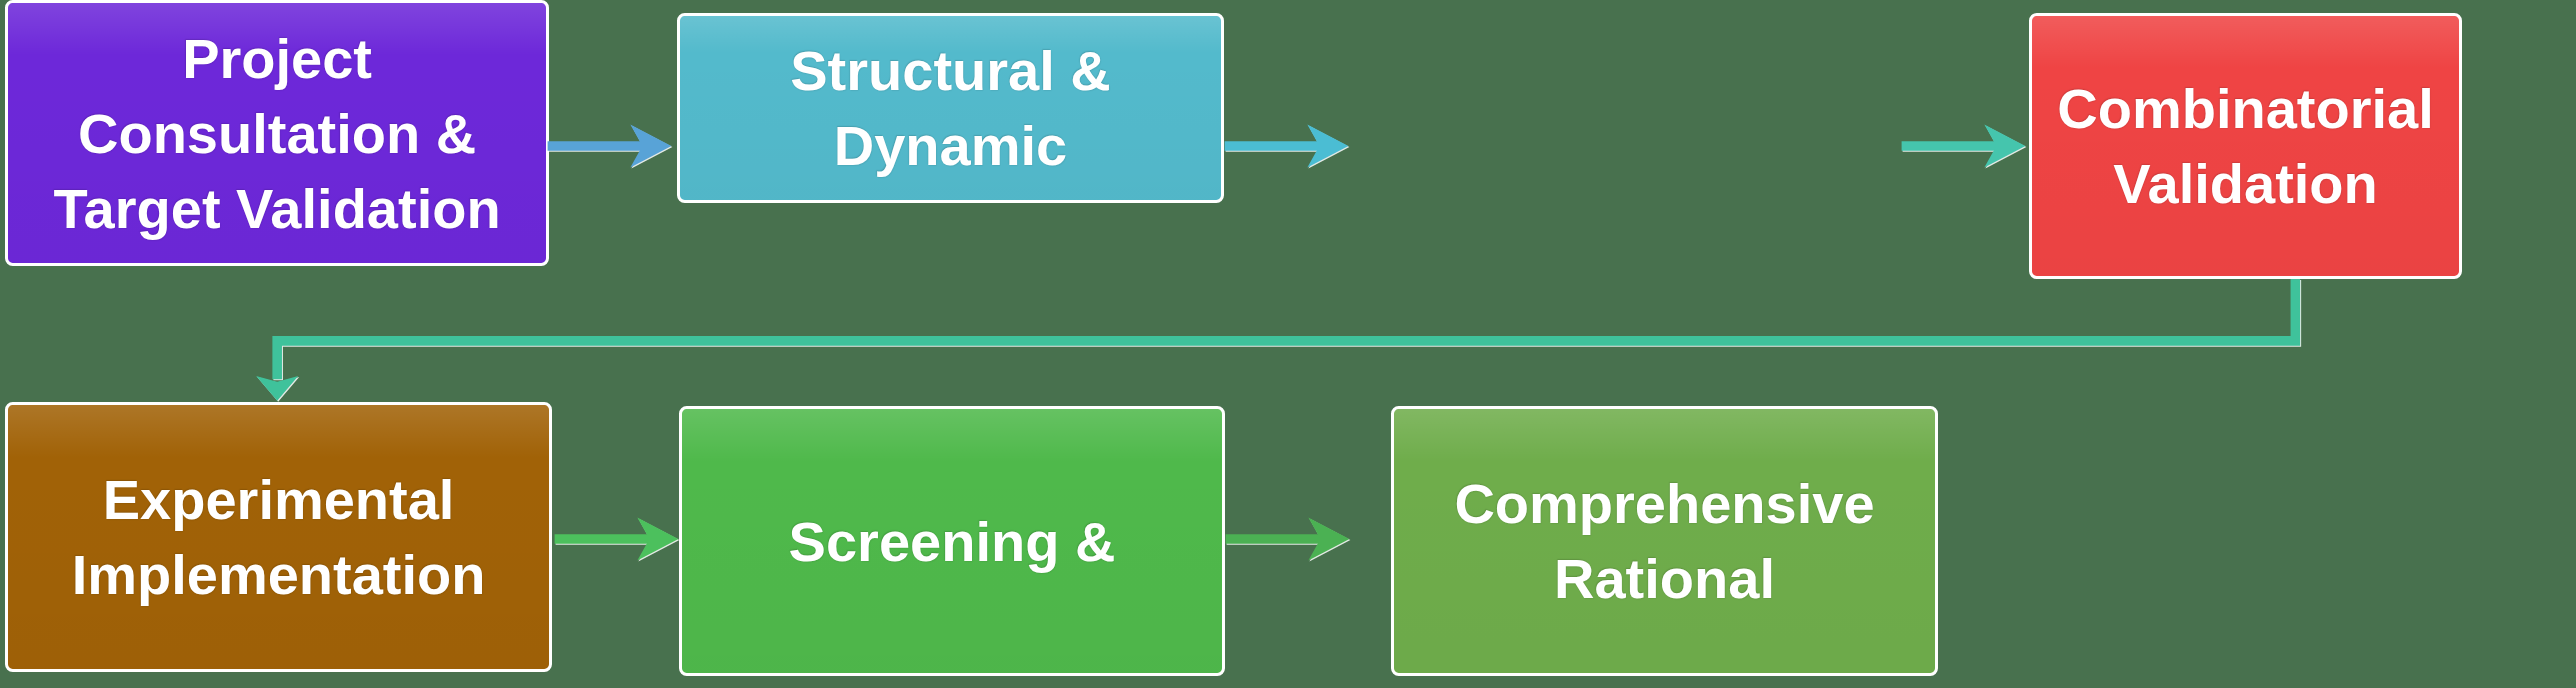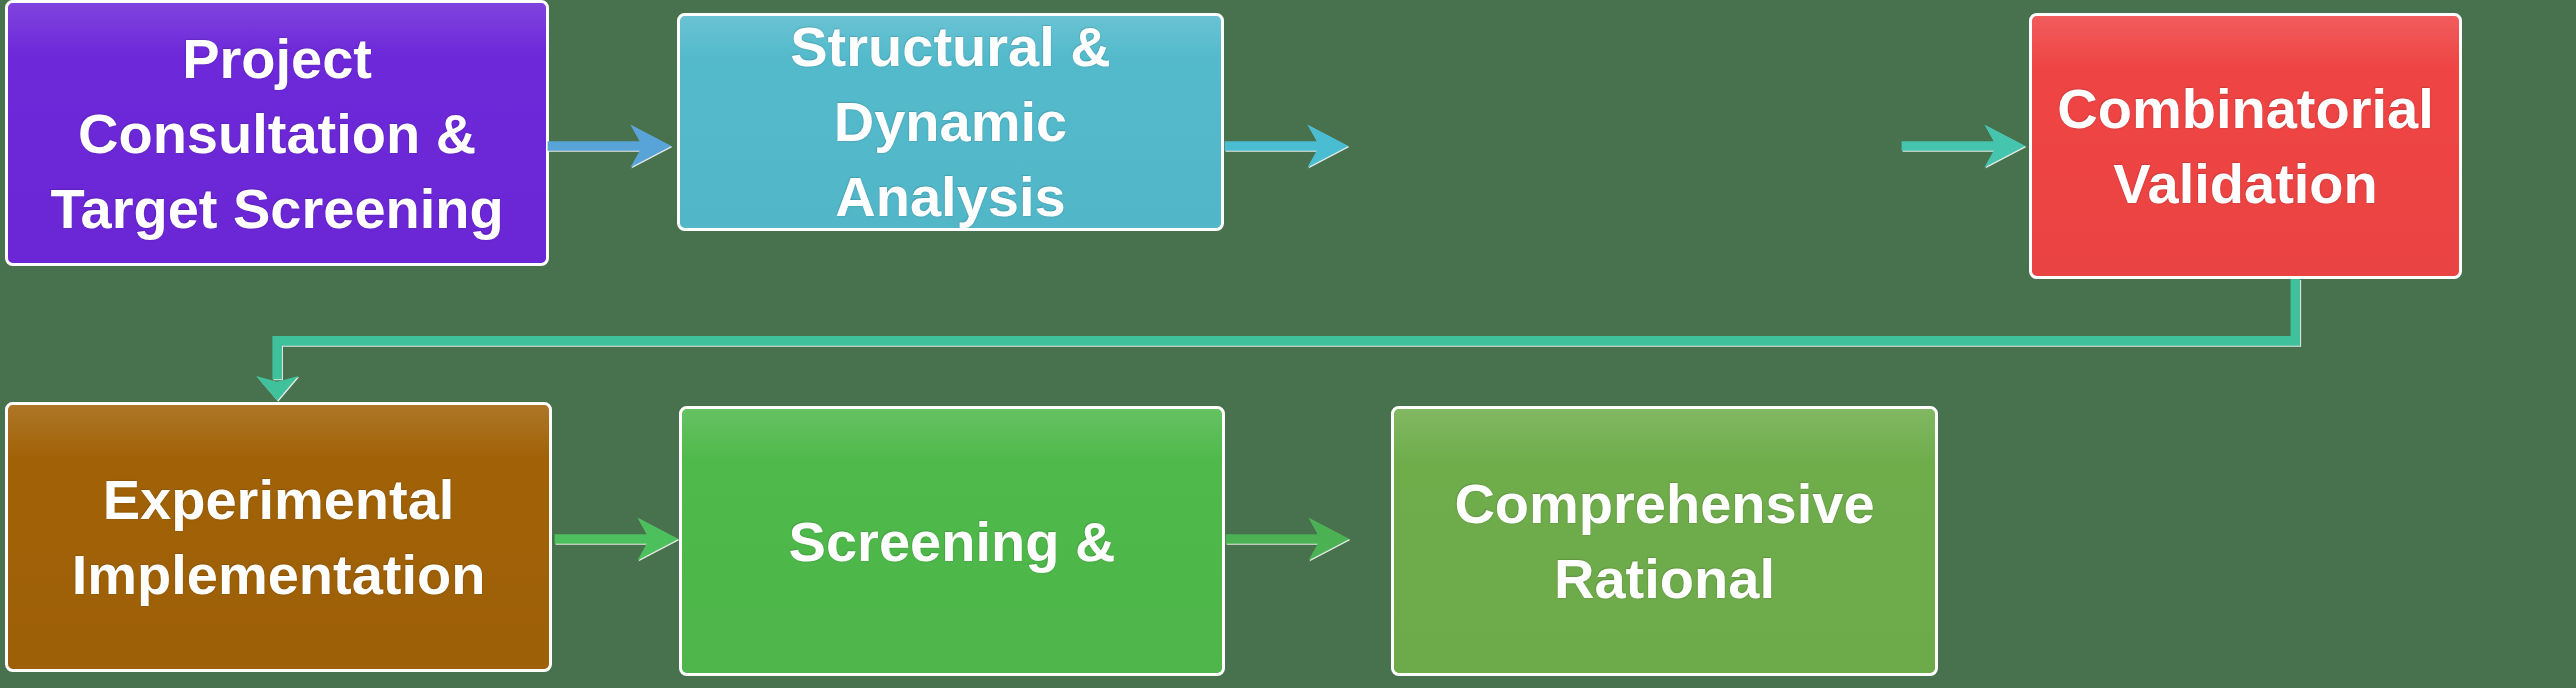--- a/index.html
+++ b/index.html
@@ -46,27 +46,26 @@
   }
 </style>
 </head>
 <body>
 
 <div id="canvas" style="background-color: rgb(72, 113, 78);">
 
   <div class="stage" style="left: 5.1px; top: 0; width: 544px; height: 266px; background-color: #6d28d9;">
     <div class="line">Project</div>
     <div class="line">Consultation &amp;</div>
-    <div class="line">Target Screening</div>
+    <div class="line">Target Validation</div>
   </div>
 
-  <div class="stage" style="left: 677px; top: 12.8px; width: 547px; height: 218px; background-color: rgb(83, 186, 204);">
+  <div class="stage" style="left: 677px; top: 12.8px; width: 547px; height: 190px; background-color: rgb(83, 186, 204);">
     <div class="line">Structural &amp;</div>
     <div class="line">Dynamic</div>
-    <div class="line">Analysis</div>
   </div>
 
 
   <div class="stage" style="left: 2029px; top: 12.8px; width: 433px; height: 266px; background-color: #ef4444;">
     <div class="line">Combinatorial</div>
     <div class="line">Validation</div>
   </div>
 
   <div class="stage" style="left: 5.1px; top: 402px; width: 547px; height: 270px; background-color: #a16207;">
     <div class="line">Experimental</div>

